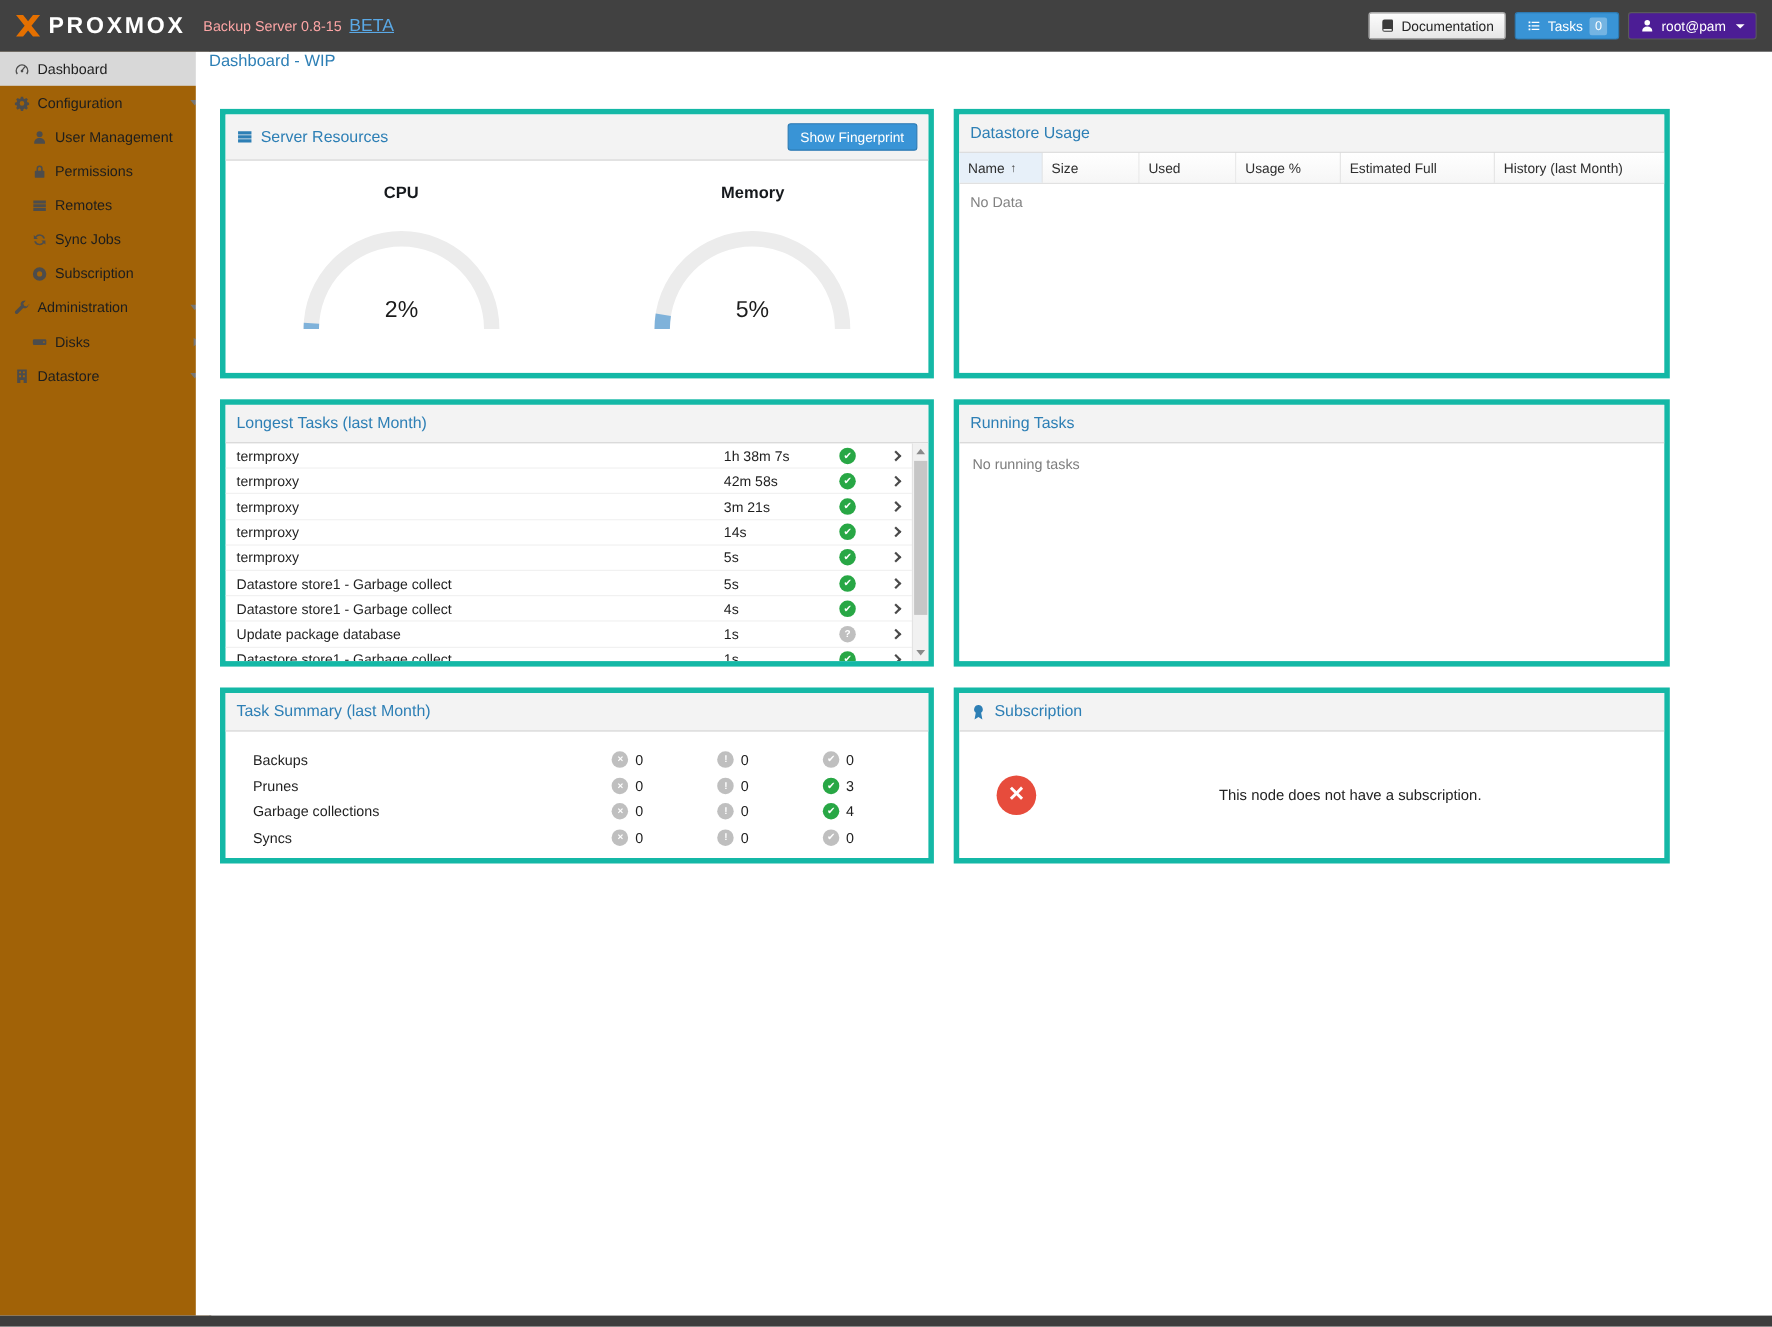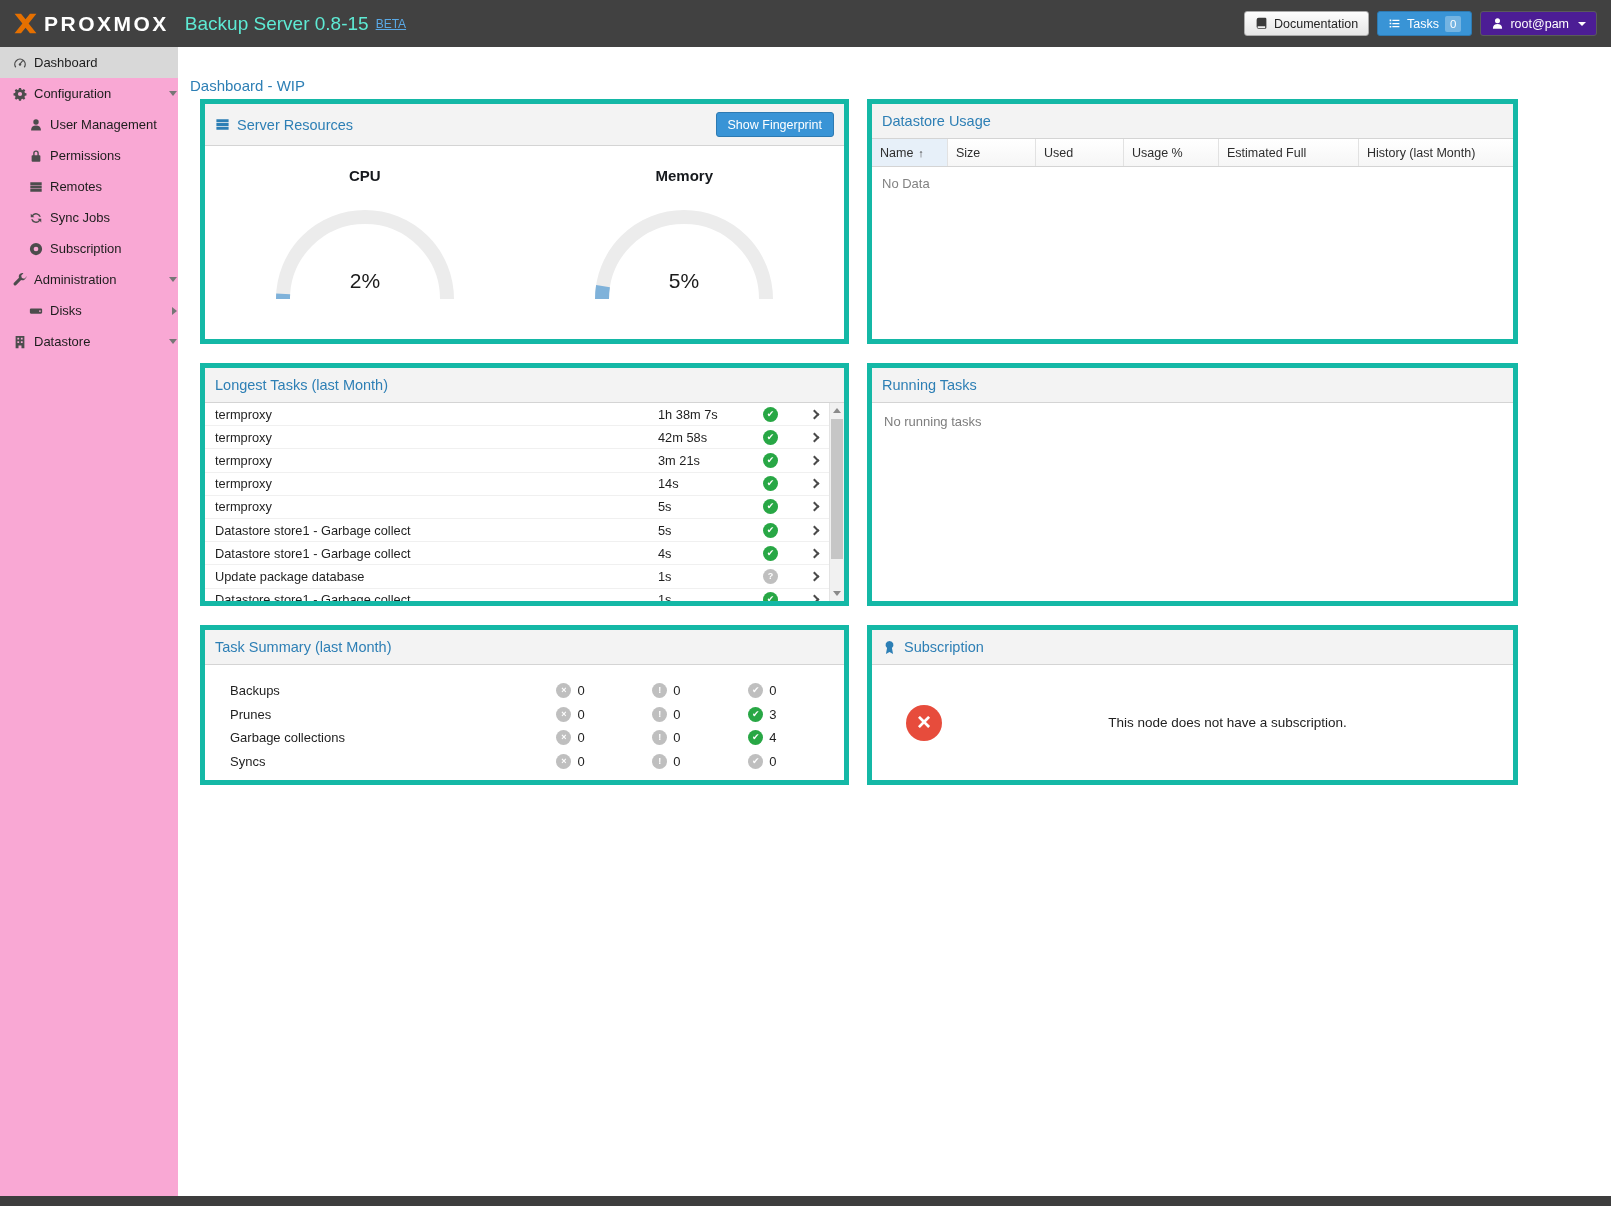--- a/index.html
+++ b/index.html
@@ -4,50 +4,50 @@
 <style>
   *{box-sizing:border-box;margin:0;padding:0}
   html,body{width:1611px;height:1206px}
   body{font-family:"Liberation Sans","DejaVu Sans",sans-serif;font-size:13px;color:#212121;background:#fff;overflow:hidden;position:relative}
 
   
   .app-header{position:absolute;top:0;left:0;right:0;height:47px;background:var(--header-bg,#414141);display:flex;align-items:center;padding:7px 10px;color:#fff;z-index:5}
   .logo{display:flex;align-items:center;gap:7px;padding:0 4px}
   .xmark svg{width:23px;height:21px;display:block;color:var(--brand-orange,#e57000)}
   .brand{font-size:21px;font-weight:bold;letter-spacing:2.5px;color:#fff}
-  .product{margin-left:12px;font-size:19px;color:#5eead4}
-  .beta-link{margin-left:7px;color:var(--link-blue,#5aa9e6);text-decoration:underline;font-size:12px;cursor:pointer}
+  .product{margin-left:12px;font-size:13px;color:#fca5a5}
+  .beta-link{margin-left:7px;color:var(--link-blue,#5aa9e6);text-decoration:underline;font-size:16px;cursor:pointer}
   .header-right{margin-left:auto;display:flex;gap:8px;align-items:center;padding-right:4px}
   .hbtn{display:inline-flex;align-items:center;gap:6px;height:25px;padding:0 10px;border-radius:3px;font-size:12.5px;cursor:pointer;font-family:inherit;white-space:nowrap}
   .hbtn .icon svg{width:13px;height:13px;display:block}
   .hbtn.light{background:linear-gradient(#fdfdfd,#e6e6e6);color:#242424;border:1px solid #ababab}
   .hbtn.light .icon{color:#3a3a3a}
   .hbtn.blue{background:var(--button-blue,#3994d6);color:#fff;border:1px solid #2d7ab2}
   .hbtn.dark{background:#4c1d95;color:#fff;border:1px solid #5a5a5a}
   .badge{background:rgba(255,255,255,.3);border-radius:2px;padding:1px 5px;font-size:11.5px;line-height:14px}
   .caret-down{width:0;height:0;border-left:4px solid transparent;border-right:4px solid transparent;border-top:4.5px solid #fff;margin-left:3px}
 
   
-  .sidebar{position:absolute;top:47px;left:0;width:192px;bottom:10px;background:#f9a8d4;border-right:6px solid #404040;overflow:hidden}
+  .sidebar{position:absolute;top:47px;left:0;width:192px;bottom:10px;background:#a16207;border-right:2px solid #404040;overflow:hidden}
   .nav-item{display:flex;align-items:center;height:31px;padding:0 9px 0 12px;cursor:pointer;color:#1d1d1d;font-size:13px}
   .nav-item .icon{width:16px;margin-right:6px;color:#4c4c4c;display:inline-flex;justify-content:center}
   .nav-item .icon svg{width:14px;height:14px;display:block}
   .nav-item.child{padding-left:28px}
   .nav-item.selected{background:#d8d8d8}
   .nav-label{white-space:nowrap}
   .expander{margin-left:auto;width:0;height:0}
   .expander.down{border-left:4.5px solid transparent;border-right:4.5px solid transparent;border-top:5.5px solid #767676}
   .expander.right{border-top:4.5px solid transparent;border-bottom:4.5px solid transparent;border-left:5.5px solid #767676}
 
   
   .footer-bar{position:absolute;left:0;right:0;bottom:0;height:10px;background:#3d3d3d}
 
   
   .main{position:absolute;top:47px;left:178px;right:0;bottom:10px;background:#fff;overflow:hidden}
-  .page-titlebar{height:47px;display:flex;align-items:flex-end;padding:0 12px}
+  .page-titlebar{height:47px;display:flex;align-items:flex-start;padding:0 12px}
   .page-title{color:var(--accent-blue,#2d7fb5);font-size:15px;font-weight:500}
   .content{padding:5px 0 0 22px;display:grid;grid-template-columns:649px 651px;grid-template-rows:245px 243px 160px;gap:19px 18px}
 
   .panel{border:5px solid #14b8a6;background:#fff;display:flex;flex-direction:column;overflow:hidden}
   .panel-header{background:#f3f3f3;border-bottom:1px solid #d4d4d4;padding:8px 10px;display:flex;align-items:center;gap:7px;min-height:35px;flex:none}
   .panel-title{color:var(--accent-blue,#2d7fb5);font-size:14.5px}
   .panel-header .icon.accent{color:var(--accent-blue,#2d7fb5);display:inline-flex}
   .panel-header .icon.accent svg{width:15px;height:15px;display:block}
   .btn-blue{margin-left:auto;background:var(--button-blue,#3994d6);color:#fff;border:1px solid #2d7ab2;border-radius:3px;height:25px;padding:0 11px;font-size:12.5px;cursor:pointer;font-family:inherit}
 

